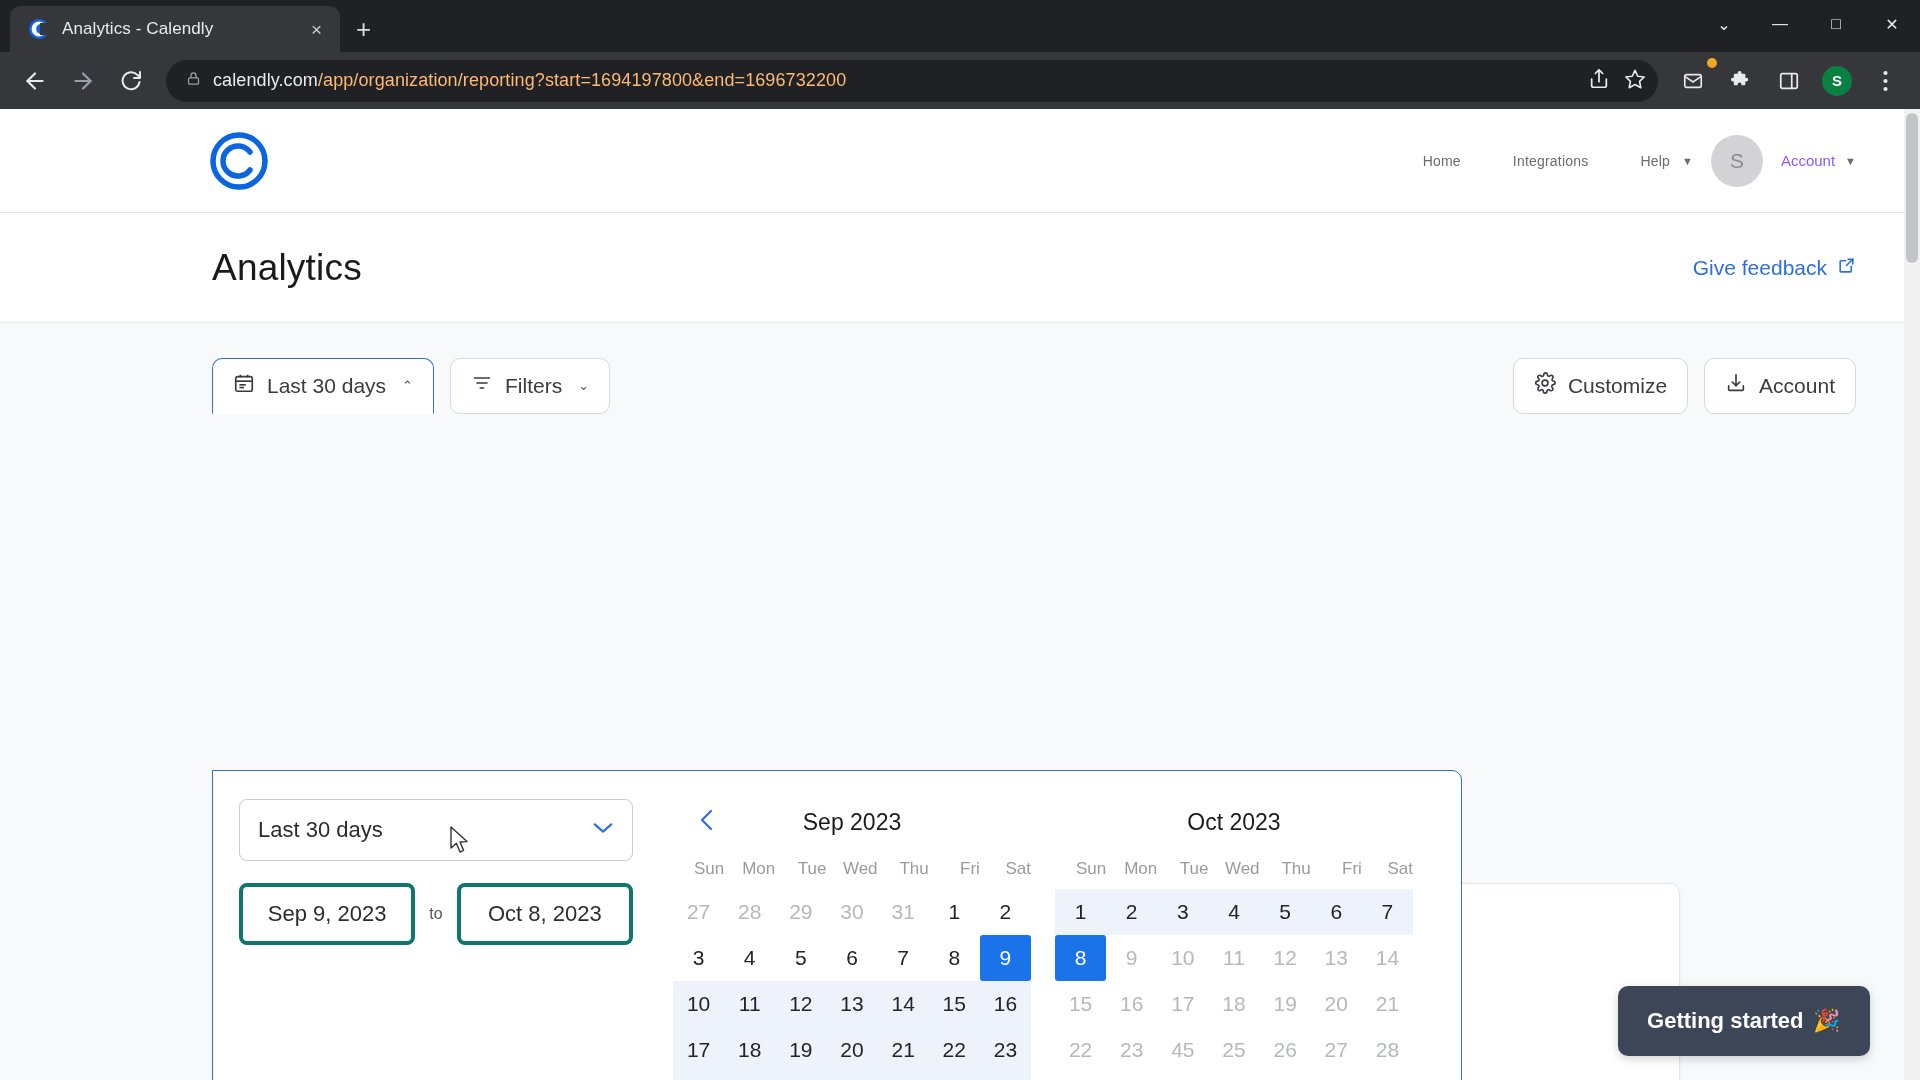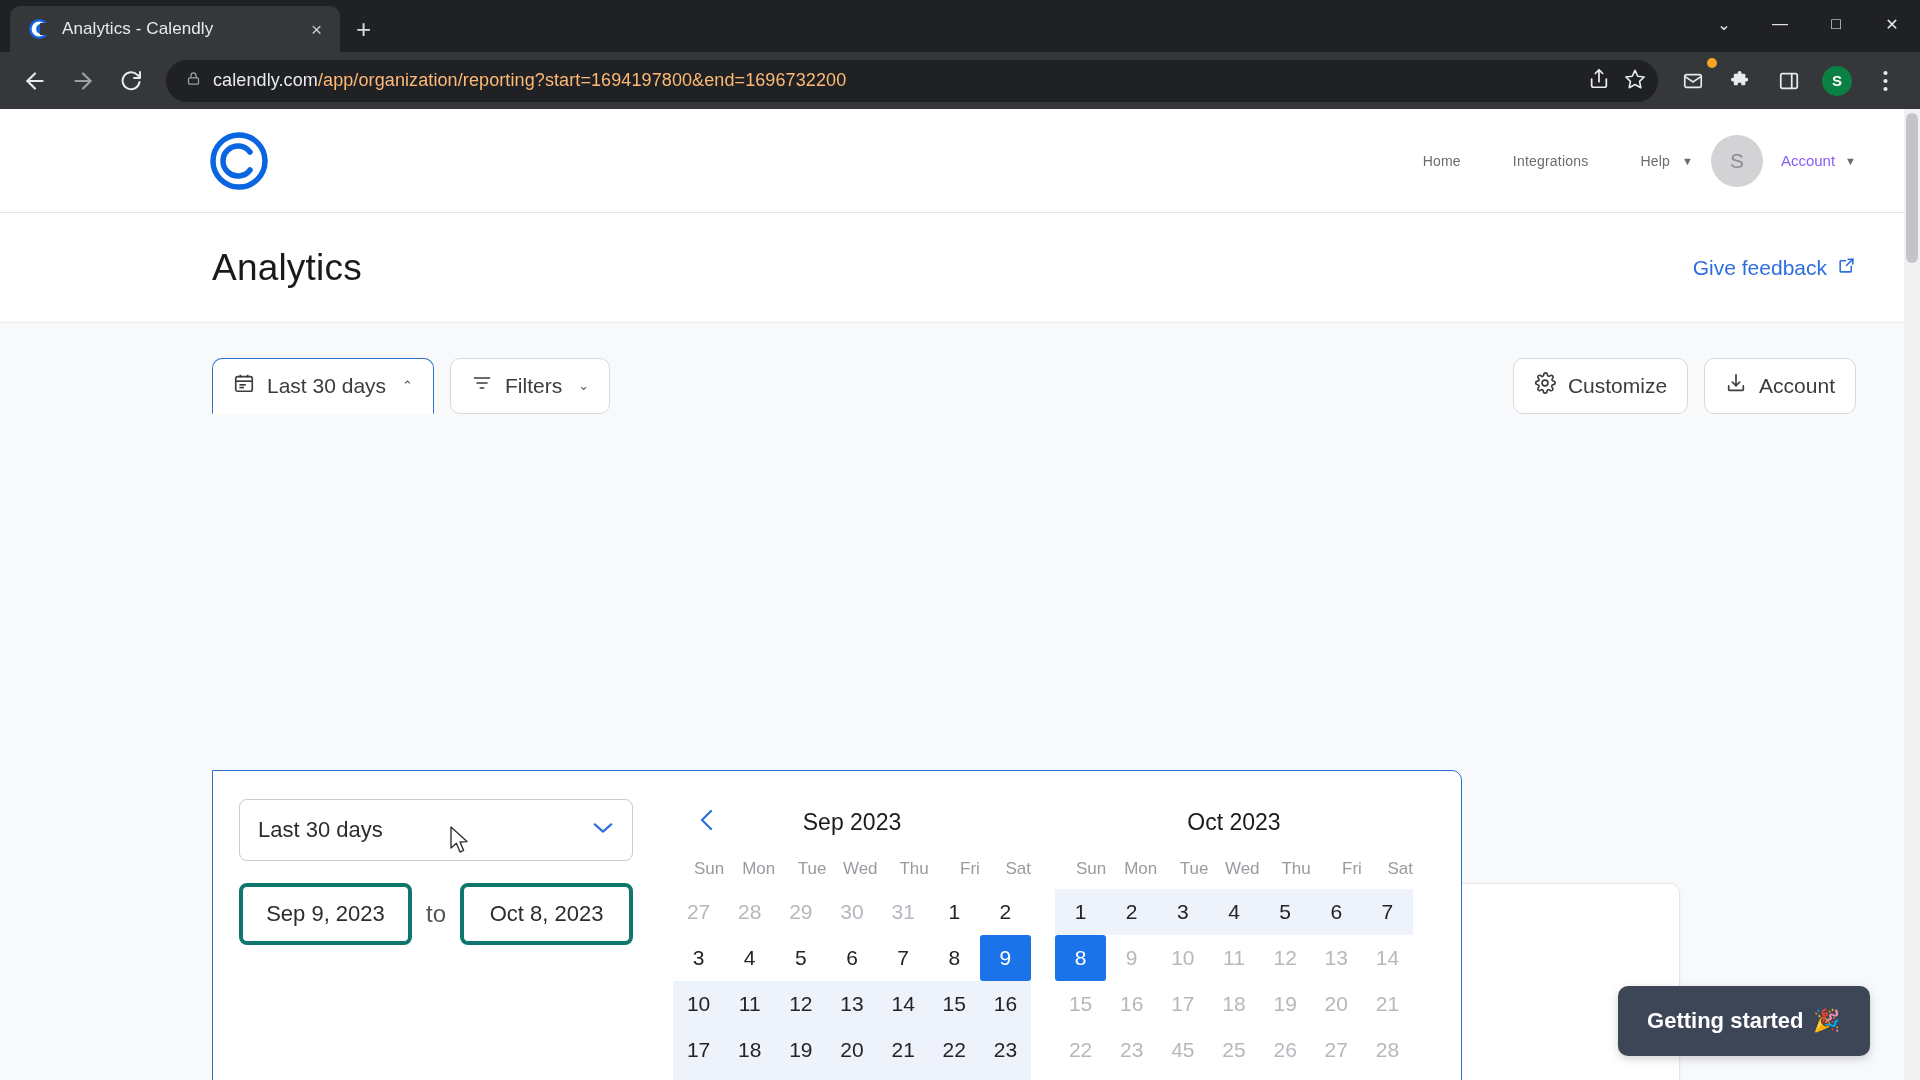--- a/index.html
+++ b/index.html
@@ -92,21 +92,21 @@
   .select {
     height: 62px; border: 1px solid #c9ccd2; border-radius: 8px; display: flex; align-items: center;
     padding: 0 18px; font-size: 22px; color: #2c2c31; cursor: pointer;
   }
   .select .chev { margin-left: auto; color: #2e6fe0; font-size: 17px; }
   .daterow { display: flex; align-items: center; gap: 14px; margin-top: 22px; }
   .datebox {
     height: 62px; border: 4px solid #0f766e; border-radius: 8px; display: flex; align-items: center;
     justify-content: center; font-size: 22px; color: #2c2c31; flex: 1 1 0; cursor: text;
   }
-  .to { font-size: 24px; color: #555; }
+  .to { font-size: 16px; color: #555; }
 
   
   .cals { display: flex; gap: 24px; padding-left: 10px; }
   .cal { width: 358px; }
   .cal-head { height: 46px; display: flex; align-items: center; position: relative; }
   .cal-nav { position: absolute; left: 24px; color: #2e6fe0; font-size: 24px; cursor: pointer; line-height: 1; }
   .cal-title { flex: 1 1 auto; text-align: center; font-size: 23px; color: #1b1b1f; }
   .cal-grid { display: grid; grid-template-columns: repeat(7, 1fr); }
   .dow { text-align: right; font-size: 17px; color: #9a9ba0; padding: 14px 0 10px; }
   .day {

